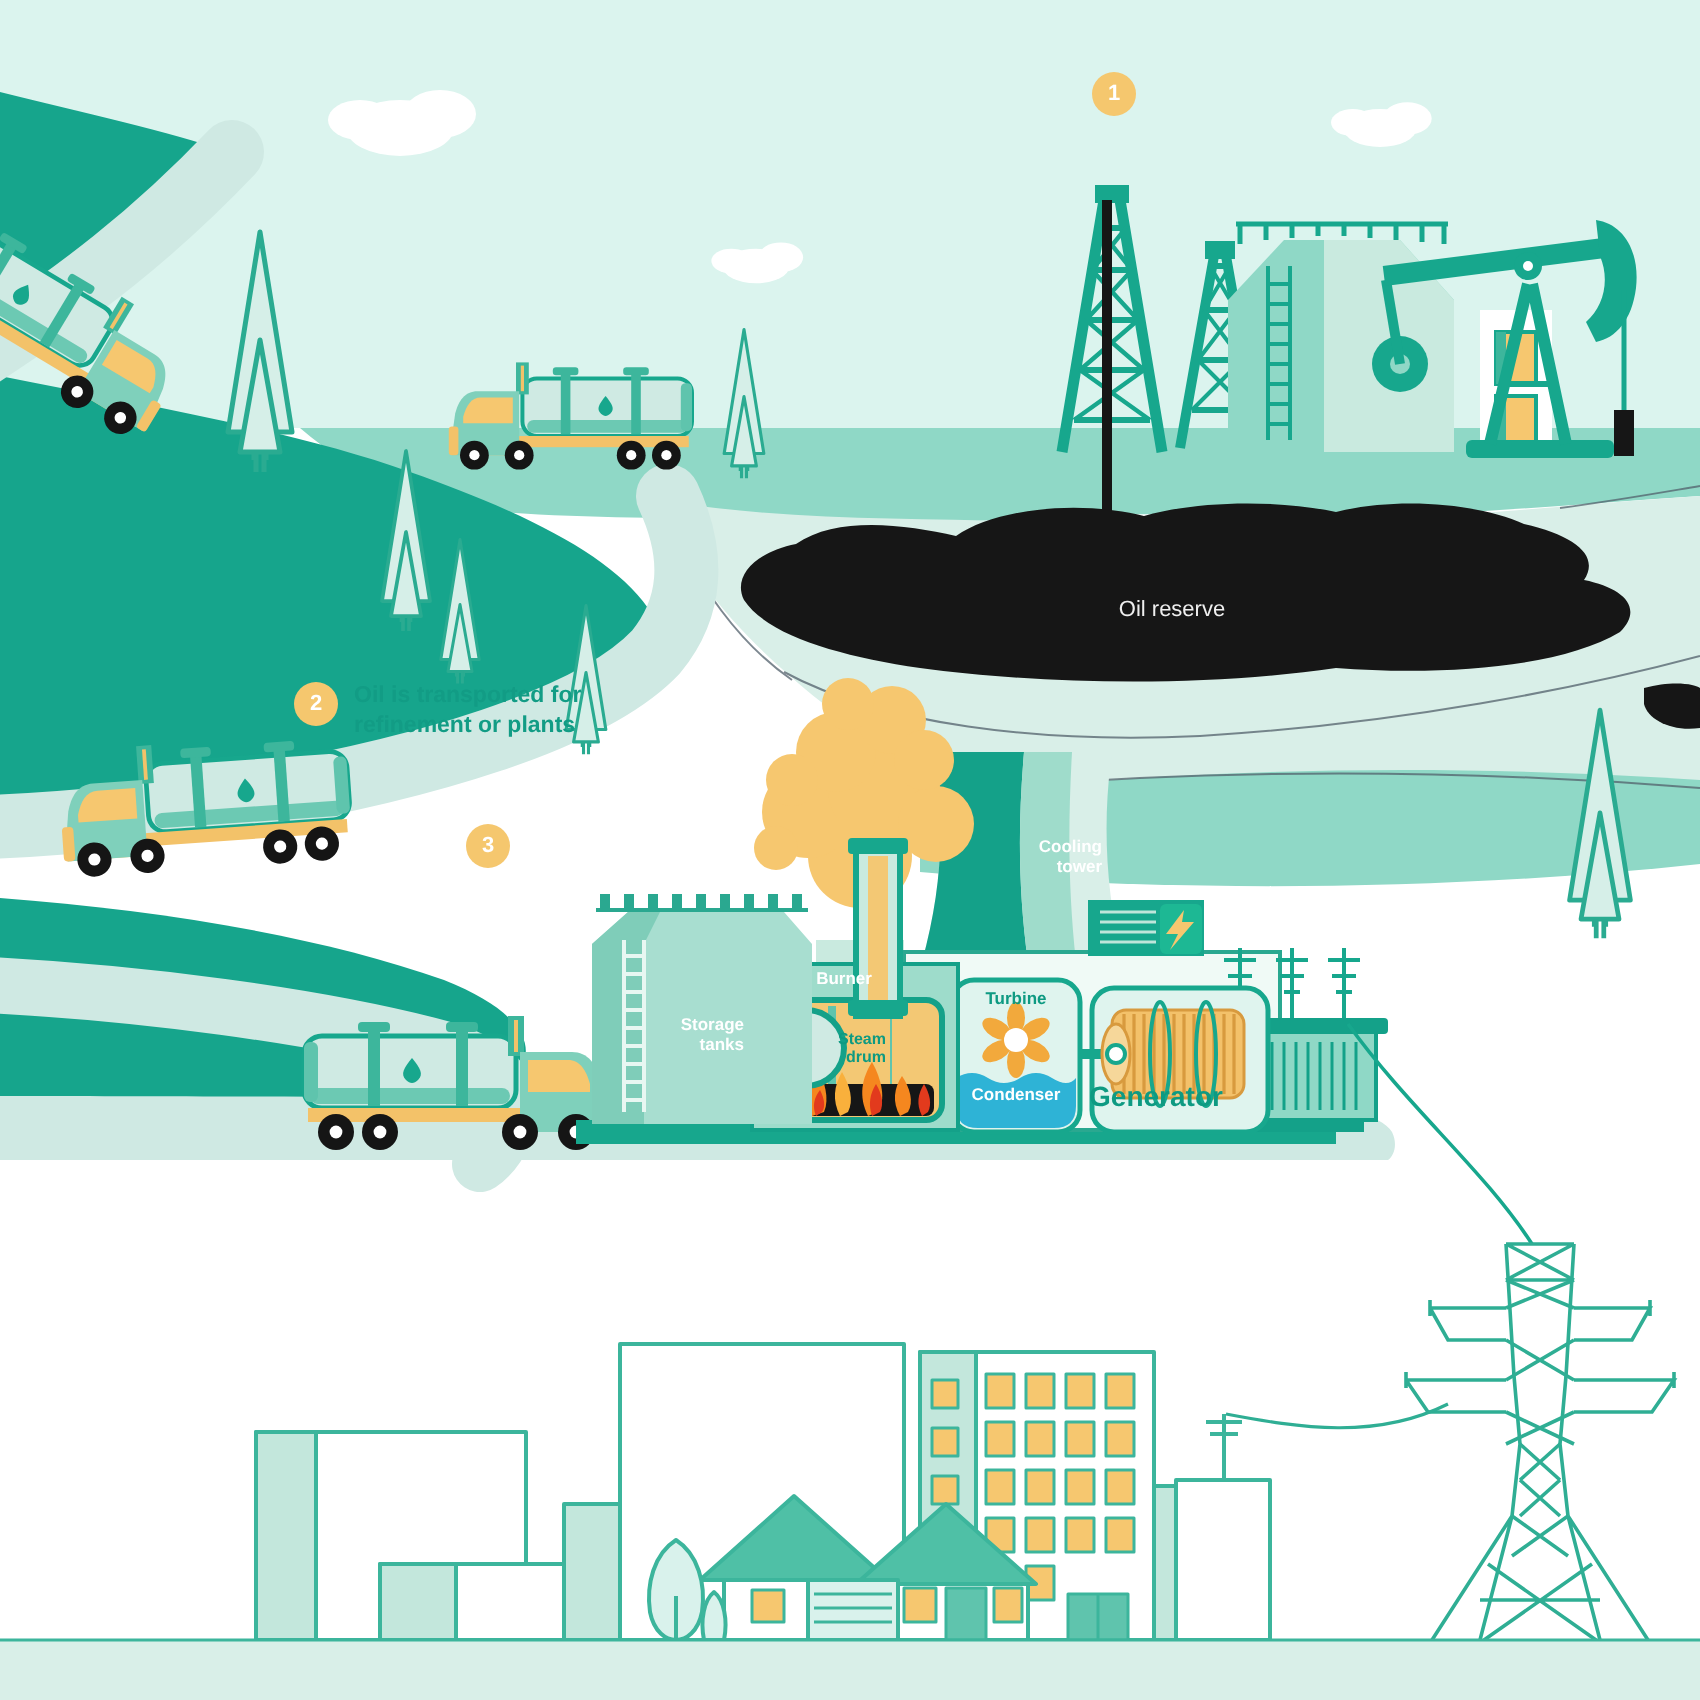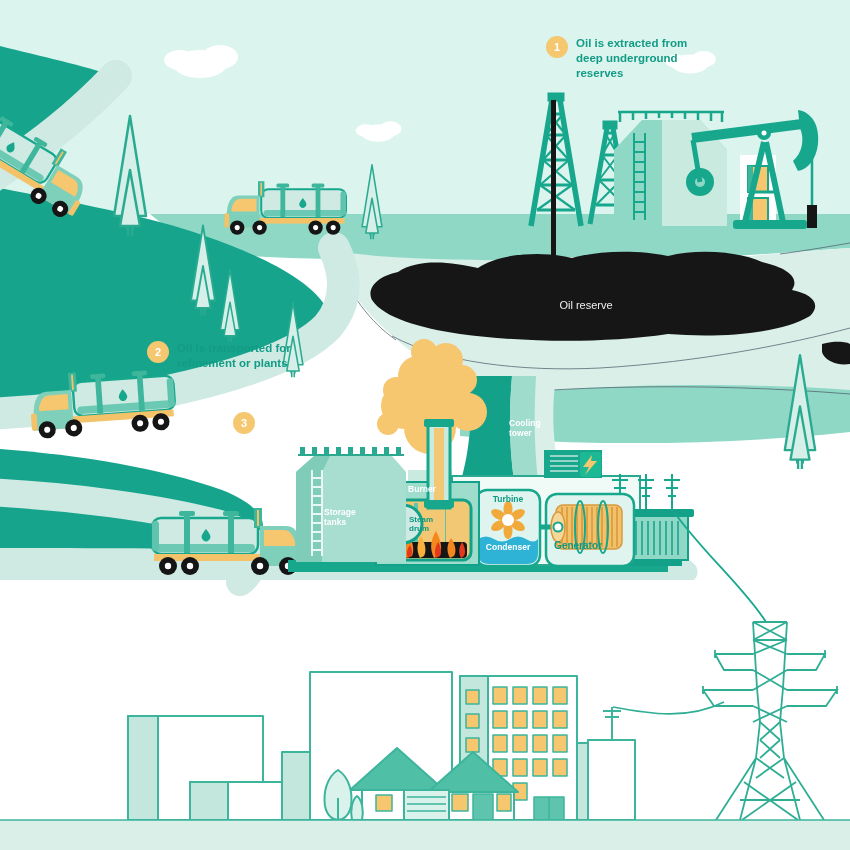--- a/index.html
+++ b/index.html
@@ -4,21 +4,21 @@
 <style>
   html,body{margin:0;padding:0;background:#fff;}
   .stage{position:relative;width:850px;height:850px;overflow:hidden;
          font-family:"Liberation Sans","DejaVu Sans",sans-serif;background:#fff;}
   .stage svg{position:absolute;left:0;top:0;}
   .overlay{position:absolute;left:0;top:0;width:850px;height:850px;}
   .step{position:absolute;display:flex;align-items:flex-start;gap:8px;}
   .step-num{width:22px;height:22px;border-radius:50%;background:#f5c76e;color:#fff;
             font-size:11px;font-weight:bold;text-align:center;line-height:22px;flex:0 0 22px;}
   .step-text{color:#129c85;font-size:11.5px;font-weight:bold;line-height:1.3;}
-  .mlabel{position:absolute;transform:translateX(-50%);text-align:left;line-height:1.15;
+  .mlabel{position:absolute;transform:translateX(-50%);text-align:right;line-height:1.15;
           font-weight:bold;white-space:normal;}
   .lbl-white{color:#ffffff;}
   .lbl-teal{color:#0e9a82;}
 </style>
 </head>
 <body>
 
 <div class="stage">
 <svg width="850" height="850" viewBox="0 0 850 850">
   <defs>
@@ -379,32 +379,31 @@
 
   <g>
     <rect x="0" y="820" width="850" height="30" fill="#d9efe8"></rect>
     <path d="M0,820 H850" stroke="#3cb59c" stroke-width="1.5"></path>
   </g>
 </svg>
 
 <div class="overlay">
   <div class="step" style="left:546px;top:36px;">
     <div class="step-num">1</div>
-    <div class="step-text" style="width:138px;">Oil is extracted from deep underground reserves</div>
   </div>
   <div class="step" style="left:147px;top:341px;">
     <div class="step-num">2</div>
     <div class="step-text" style="width:118px;">Oil is transported for refinement or plants</div>
   </div>
   <div class="step" style="left:233px;top:412px;">
     <div class="step-num">3</div>
   </div>
 
   <div class="mlabel" style="left:586px;top:299px;font-size:11px;font-weight:normal;color:#efefef;">Oil reserve</div>
   <div class="mlabel lbl-white" style="left:348px;top:508px;font-size:8.5px;width:48px;">Storage tanks</div>
   <div class="mlabel lbl-white" style="left:422px;top:485px;font-size:8.5px;">Burner</div>
   <div class="mlabel lbl-teal" style="left:426px;top:515px;font-size:8px;width:34px;">Steam drum</div>
   <div class="mlabel lbl-teal" style="left:508px;top:495px;font-size:8.5px;">Turbine</div>
   <div class="mlabel lbl-white" style="left:508px;top:543px;font-size:8.5px;">Condenser</div>
-  <div class="mlabel lbl-teal" style="left:578px;top:540px;font-size:10px;">Generator</div>
+  <div class="mlabel lbl-teal" style="left:578px;top:540px;font-size:14px;">Generator</div>
   <div class="mlabel lbl-white" style="left:530px;top:419px;font-size:8.5px;width:42px;">Cooling tower</div>
 </div>
 </div>
 
 </body></html>

